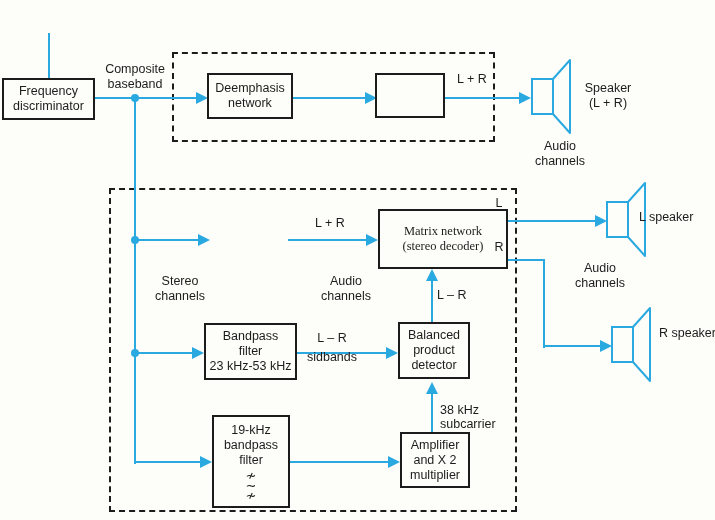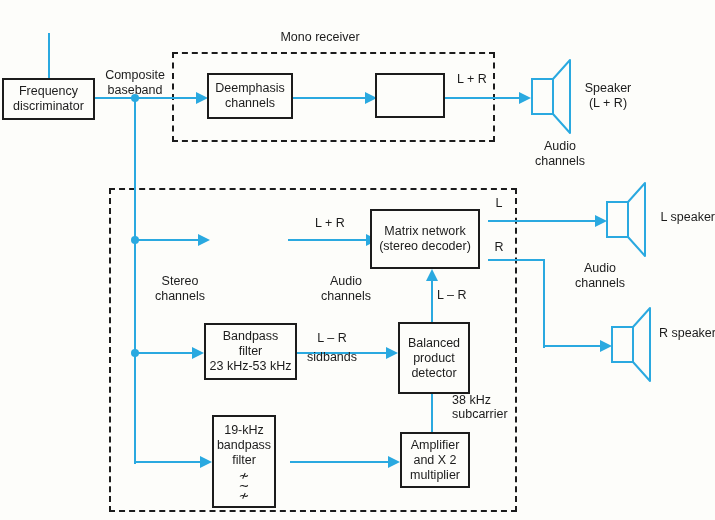--- a/index.html
+++ b/index.html
@@ -88,43 +88,43 @@
   <div class="ar" style="left:200px;top:456px;"></div>
   <div class="hline" style="left:290px;top:461px;width:98px;"></div>
   <div class="ar" style="left:388px;top:456px;"></div>
 
   <div class="box" style="left:2px;top:78px;width:93px;height:42px;">
     <span class="pre">Frequency
 discriminator</span>
   </div>
   <div class="box" style="left:207px;top:73px;width:86px;height:46px;">
     <span class="pre">Deemphasis
-channels</span>
+network</span>
   </div>
   <div class="box" style="left:375px;top:73px;width:70px;height:45px;"></div>
-  <div class="box" style="left:370px;top:209px;width:110px;height:60px;">
+  <div class="box" style="left:378px;top:209px;width:130px;height:60px;font-family:Liberation Serif, serif;">
     <span class="pre">Matrix network
 (stereo decoder)</span>
   </div>
   <div class="box" style="left:204px;top:323px;width:93px;height:57px;">
     <span class="pre">Bandpass
 filter
 23 kHz-53 kHz</span>
   </div>
-  <div class="box" style="left:398px;top:322px;width:72px;height:72px;">
+  <div class="box" style="left:398px;top:322px;width:72px;height:57px;">
     <span class="pre">Balanced
 product
 detector</span>
   </div>
   <div class="box" style="left:400px;top:432px;width:70px;height:56px;">
     <span class="pre">Amplifier
 and X 2
 multiplier</span>
   </div>
-  <div class="box" style="left:212px;top:415px;width:64px;height:93px;">
+  <div class="box" style="left:212px;top:415px;width:78px;height:93px;">
     <span class="pre">19-kHz
 bandpass
 filter</span>
     <span class="fsym">≁
 ∼
 ≁</span>
   </div>
 
   <svg class="spk" style="left:529px;top:58px;" width="44" height="78" viewBox="0 0 44 78">
     <rect x="3" y="21" width="21" height="35" fill="none" stroke="#2aa9e0" stroke-width="2"></rect>
@@ -132,40 +132,39 @@
   </svg>
   <svg class="spk" style="left:604px;top:181px;" width="44" height="78" viewBox="0 0 44 78">
     <rect x="3" y="21" width="21" height="35" fill="none" stroke="#2aa9e0" stroke-width="2"></rect>
     <polygon points="24,21 41,2 41,75 24,56" fill="none" stroke="#2aa9e0" stroke-width="2" stroke-linejoin="round"></polygon>
   </svg>
   <svg class="spk" style="left:609px;top:306px;" width="44" height="78" viewBox="0 0 44 78">
     <rect x="3" y="21" width="21" height="35" fill="none" stroke="#2aa9e0" stroke-width="2"></rect>
     <polygon points="24,21 41,2 41,75 24,56" fill="none" stroke="#2aa9e0" stroke-width="2" stroke-linejoin="round"></polygon>
   </svg>
 
-  <div class="lbl ctr" style="left:99px;top:68px;width:72px;">Composite
+  <div class="lbl ctr" style="left:99px;top:62px;width:72px;">Composite
 baseband</div>
-  <div class="lbl ctr" style="left:250px;top:30px;width:140px;">Mono receiver</div>
   <div class="lbl ctr" style="left:450px;top:72px;width:44px;">L + R</div>
   <div class="lbl ctr" style="left:576px;top:81px;width:64px;">Speaker
 (L + R)</div>
   <div class="lbl ctr" style="left:526px;top:139px;width:68px;">Audio
 channels</div>
 
   <div class="lbl ctr" style="left:146px;top:274px;width:68px;">Stereo
 channels</div>
   <div class="lbl ctr" style="left:308px;top:216px;width:44px;">L + R</div>
   <div class="lbl ctr" style="left:312px;top:274px;width:68px;">Audio
 channels</div>
   <div class="lbl ctr" style="left:492px;top:196px;width:14px;">L</div>
   <div class="lbl ctr" style="left:492px;top:240px;width:14px;">R</div>
-  <div class="lbl" style="left:653px;top:210px;width:62px;text-align:right;">L speaker</div>
+  <div class="lbl" style="left:639px;top:210px;width:62px;">L speaker</div>
   <div class="lbl ctr" style="left:566px;top:261px;width:68px;">Audio
 channels</div>
   <div class="lbl" style="left:654px;top:326px;width:62px;text-align:right;">R speaker</div>
 
   <div class="lbl ctr lh19" style="left:299px;top:329px;width:66px;">L – R
 sidbands</div>
   <div class="lbl" style="left:437px;top:288px;width:46px;">L – R</div>
-  <div class="lbl lh14" style="left:440px;top:393px;width:62px;margin-left:12px;">38 kHz
+  <div class="lbl lh14" style="left:440px;top:403px;width:62px;">38 kHz
 subcarrier</div>
 
 </div>
 
 </body></html>

